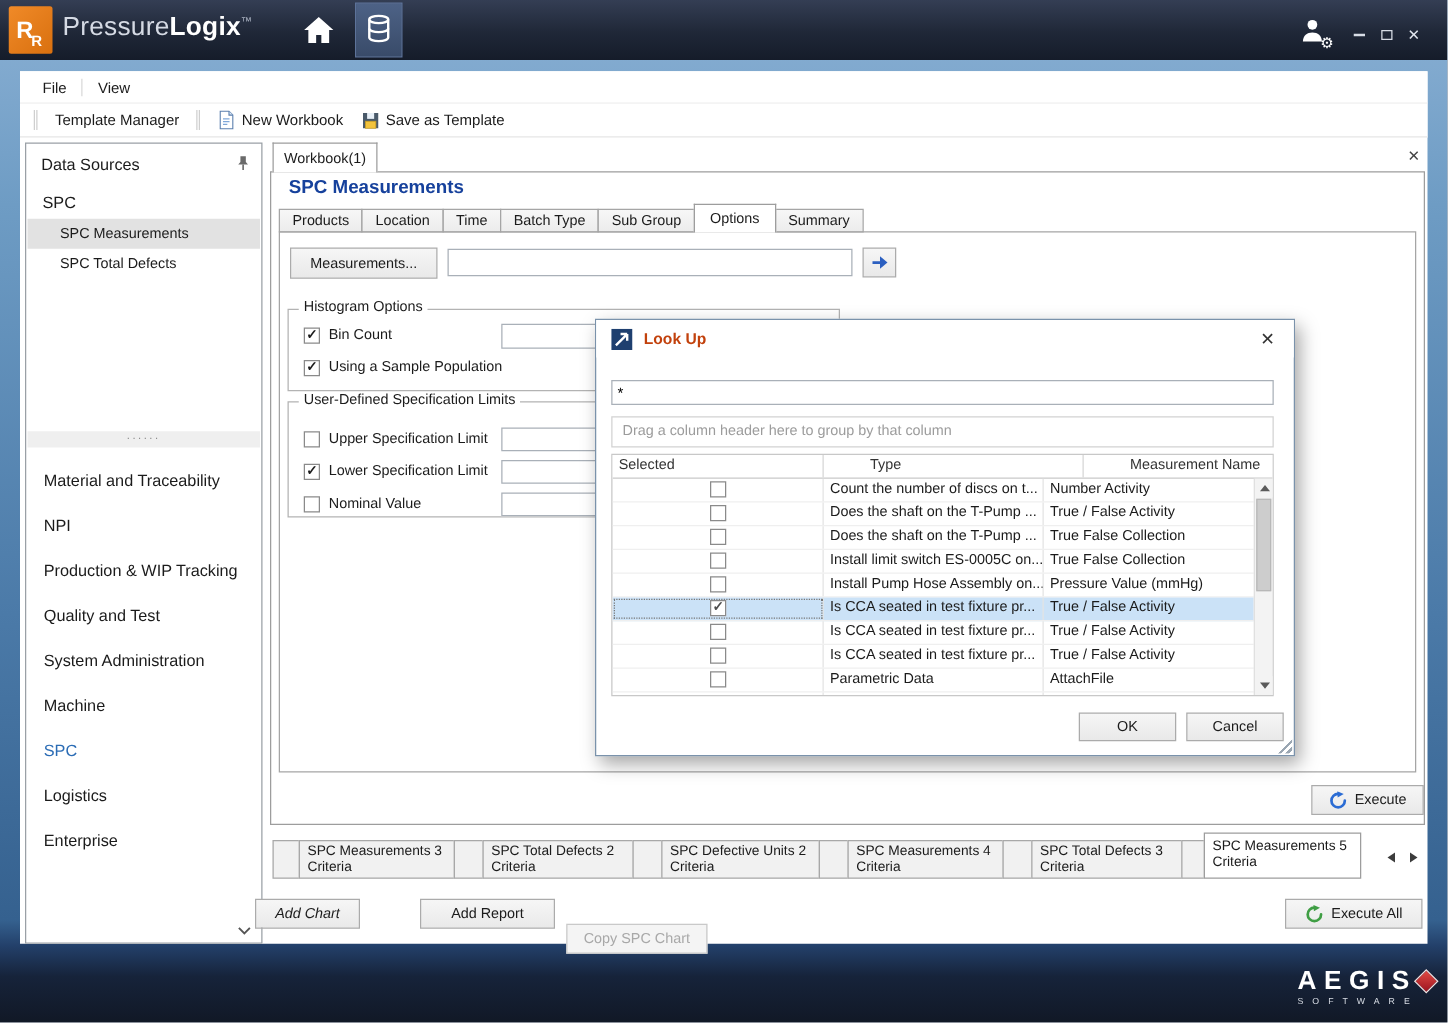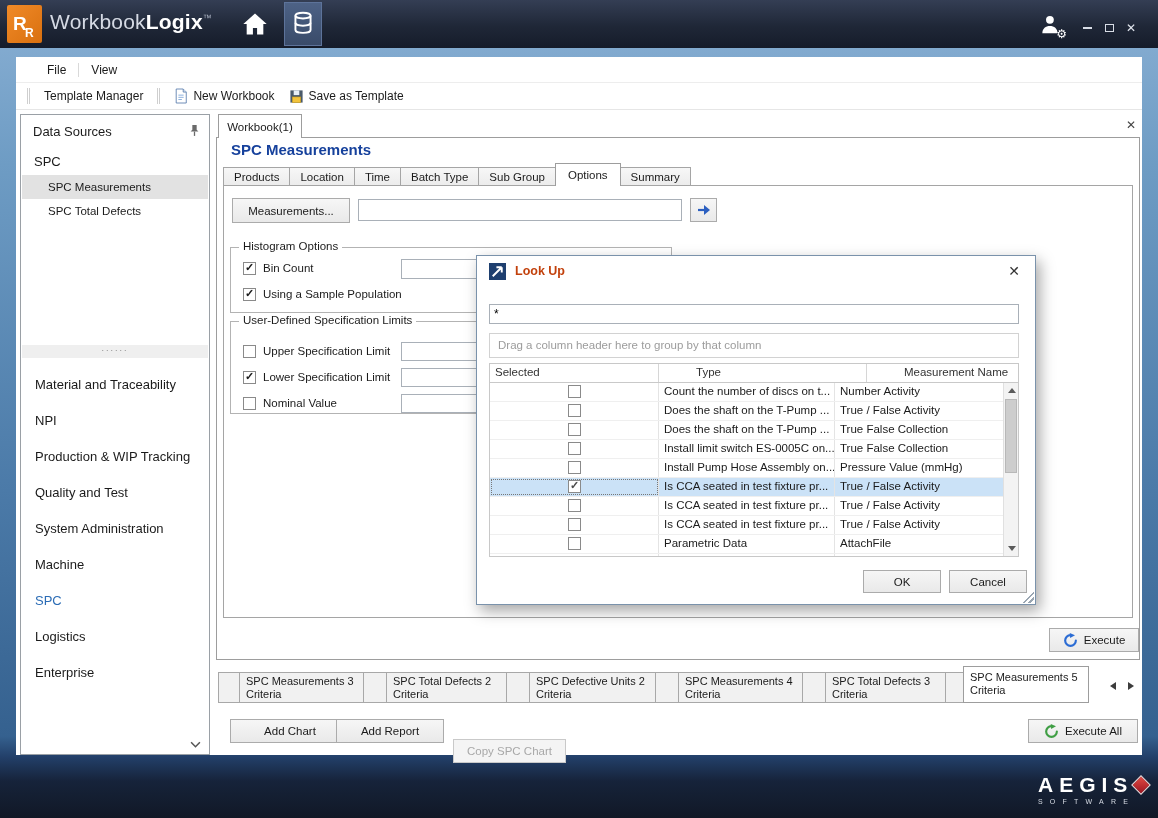--- a/index.html
+++ b/index.html
@@ -23,21 +23,21 @@
   .tb-user { left:1034px; top:8px; width:34px; height:34px; }
   .tb-user .gear { position:absolute; right:1px; bottom:2px; font-size:12px; color:#fff; line-height:12px; }
   .win-ctl { position:absolute; display:flex; align-items:center; justify-content:center; width:18px; height:18px; }
   .min-bar { width:9px; height:2px; background:#d8dde6; }
   .max-box { width:9px; height:8px; border:1.5px solid #d8dde6; }
   .win-close-glyph { color:#e2e7ef; font-size:12px; }
 
   
   .content-bg { position:absolute; left:16px; top:57px; width:1126px; height:698px; background:#ffffff; }
   .menubar { position:absolute; left:16px; top:57px; width:1126px; height:26px; display:flex; align-items:center;
-    padding-left:21px; font-size:12px; color:#1b1b1b; background:#fff; border-bottom:1px solid #ededed; }
+    padding-left:8px; font-size:12px; color:#1b1b1b; background:#fff; border-bottom:1px solid #ededed; }
   .menu-item { padding:3px 10px; }
   .msep { width:1px; height:14px; background:#d9d9d9; margin:0 2px; }
   .toolbar { position:absolute; left:16px; top:83px; width:1126px; height:27px; display:flex; align-items:center;
     background:#fff; border-bottom:1px solid #e6e6e6; padding-left:4px; }
   .grip { width:3px; height:16px; border-left:1px solid #cfcfcf; border-right:1px solid #cfcfcf; margin:0 7px; }
   .tool-btn { display:flex; align-items:center; gap:5px; font-size:12px; color:#1b1b1b; padding:3px 7px; }
 
   
   .sidebar { position:absolute; left:20px; top:114px; width:190px; height:641px; background:#fff; border:1px solid #9aa0a6; }
   .sb-title { position:absolute; left:12px; top:9px; font-size:13px; color:#1b1b1b; }
@@ -141,21 +141,21 @@
 
 <div class="window">
 
   <div class="titlebar">
     <div class="logo-tile">
       <svg width="30" height="32" viewBox="0 0 30 32">
         <text x="3" y="22" font-size="19" font-weight="bold" fill="#ffffff" font-family="Liberation Sans, sans-serif">R</text>
         <text x="15" y="29" font-size="12" font-weight="bold" fill="#ffffff" font-family="Liberation Sans, sans-serif">R</text>
       </svg>
     </div>
-    <div class="brand"><span>Workbook</span><b>Logix</b><sup>™</sup></div>
+    <div class="brand"><span>Pressure</span><b>Logix</b><sup>™</sup></div>
     <div class="tb-btn tb-home">
       <span>
         <svg width="26" height="24" viewBox="0 0 20 18">
           <path d="M10 1 L1 9 h2.6 v8 h4.8 v-5 h3.2 v5 h4.8 V9 H19 z" fill="#ffffff"></path>
         </svg>
       </span>
     </div>
     <div class="tb-btn tb-db">
       <span>
         <svg width="24" height="28" viewBox="0 0 20 22">
@@ -349,21 +349,21 @@
         <div>Criteria</div>
     </div>
   </div>
   <div class="scroll-arrow" style="left:1106px;">
     <span class="tri-left"></span>
   </div>
   <div class="scroll-arrow" style="left:1124px;">
     <span class="tri-right"></span>
   </div>
 
-  <button class="btn bottom-btn" style="left:230px; width:120px;">
+  <button class="btn bottom-btn" style="left:204px; width:84px;font-style:italic;">
     <span>Add Chart</span>
   </button>
   <button class="btn bottom-btn" style="left:336px; width:108px;">
     <span>Add Report</span>
   </button>
   <button class="btn bottom-btn disabled" style="left:453px; width:113px;">
     <span>Copy SPC Chart</span>
   </button>
   <button class="btn bottom-btn" style="left:1028px; width:110px;">
     <span>

